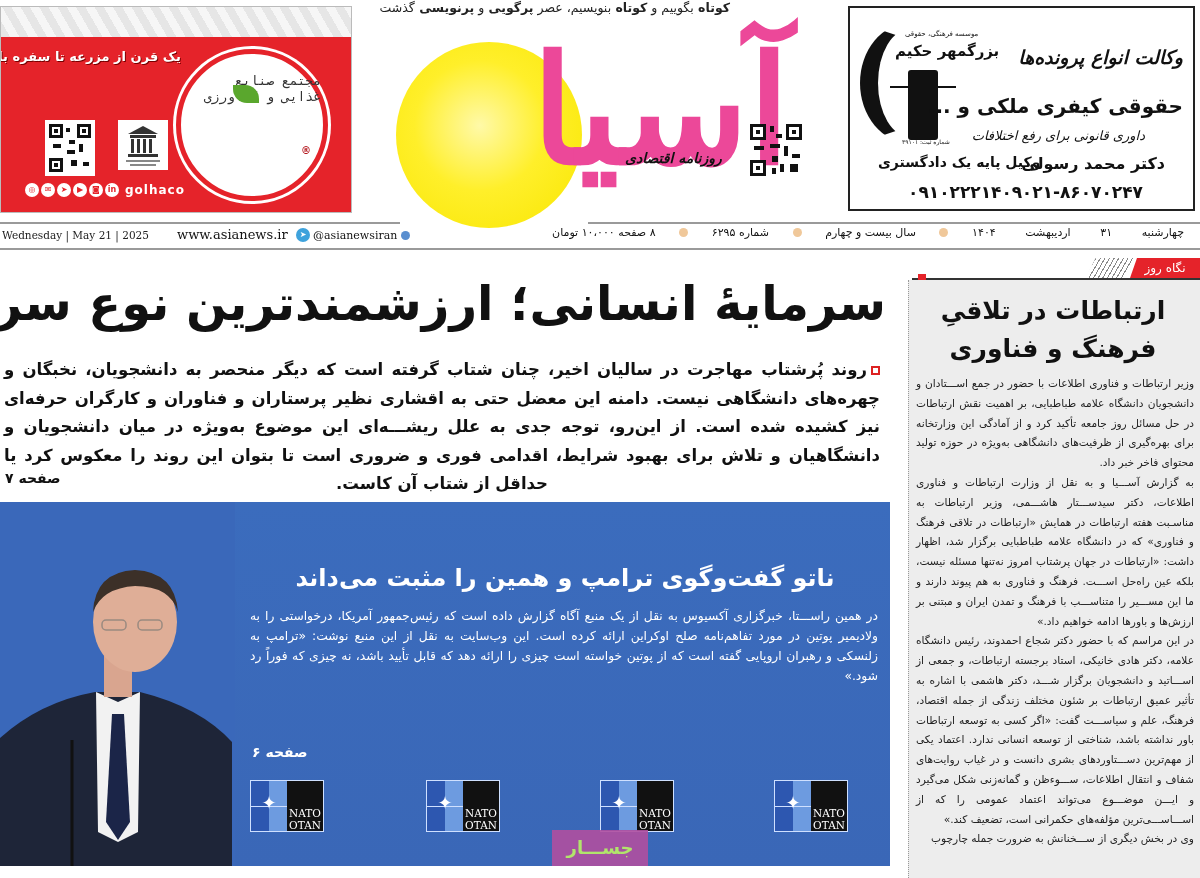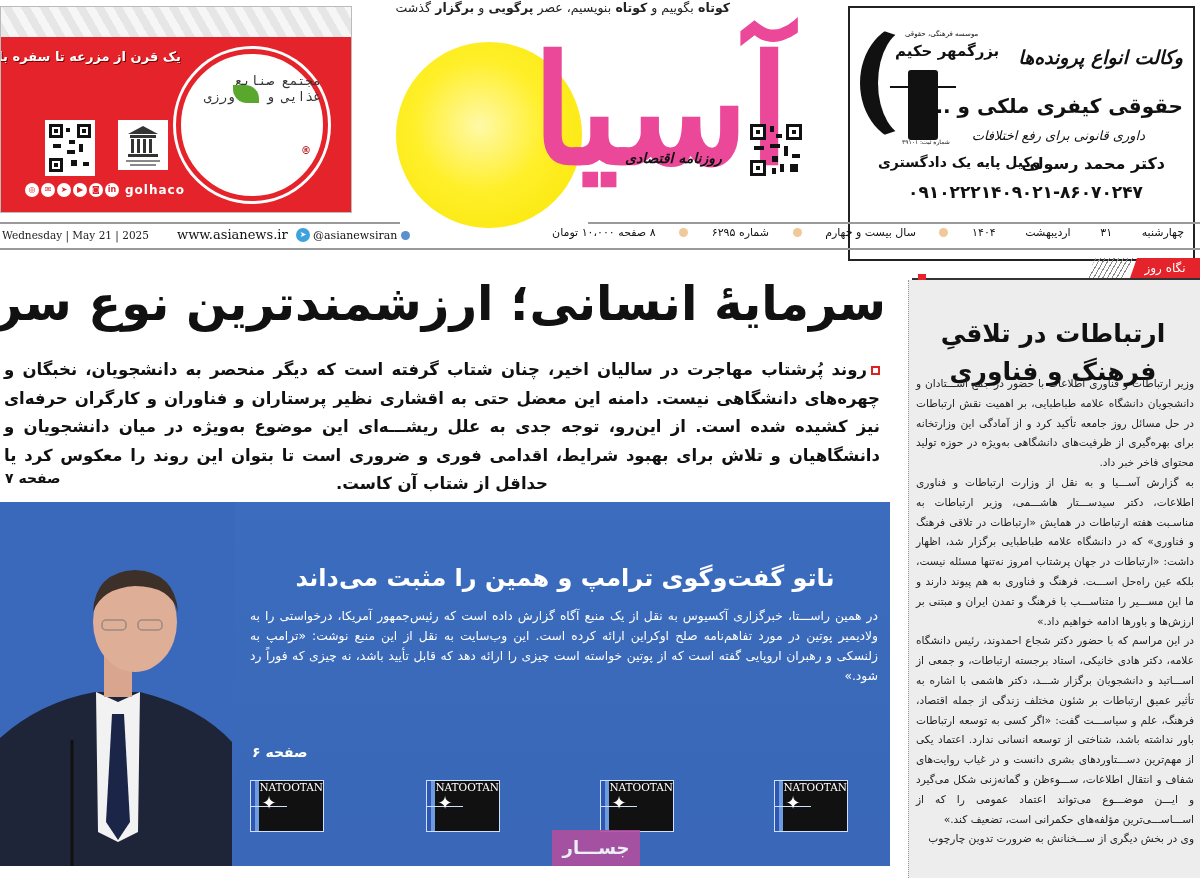--- a/index.html
+++ b/index.html
@@ -16,21 +16,21 @@
   .ad-left .brand { position: absolute; left: 196px; top: 95px; width: 104px; height: 44px; background: #e5232a; border: 3px solid #fff; outline: 2px solid #b3151b; border-radius: 8px; color: #fff; font-weight: bold; font-size: 30px; text-align: center; line-height: 38px; direction: rtl; }
   .ad-left .leaf { position: absolute; left: 232px; top: 78px; width: 26px; height: 18px; background: #5aa72d; border-radius: 0 14px 0 14px; }
   .ad-left .brand-sub { position: absolute; left: 190px; top: 66px; width: 130px; font-size: 13px; color: #333; direction: rtl; font-family: Liberation Mono, monospace; }
   .ad-left .reg { position: absolute; left: 300px; top: 138px; font-size: 10px; color: #b3151b; font-weight: bold; }
   .ad-left .qr { position: absolute; left: 44px; top: 113px; width: 50px; height: 56px; background: #fff; padding: 4px; }
   .ad-left .unesco { position: absolute; left: 117px; top: 113px; width: 50px; height: 50px; background: #fff; }
   .ad-left .social { position: absolute; left: 24px; top: 176px; display: flex; gap: 2px; align-items: center; }
   .ad-left .social span.ico { width: 14px; height: 14px; border-radius: 50%; background: #fff; color: #e5232a; font-size: 8px; text-align: center; line-height: 14px; font-weight: bold; }
   .ad-left .social .handle { color: #fff; font-size: 12px; font-weight: bold; letter-spacing: 1px; margin-left: 4px; font-family: "DejaVu Sans", sans-serif; }
 
-  .ad-right { left: 848px; top: 6px; width: 347px; height: 255px; border: 2px solid #222; background: #fff; }
+  .ad-right { left: 848px; top: 6px; width: 347px; height: 205px; border: 2px solid #222; background: #fff; }
   .ad-right .logo-crescent { position: absolute; left: 10px; top: 15px; width: 100px; height: 120px; border-radius: 50%; border-left: 18px solid #111; border-top: 6px solid transparent; border-bottom: 6px solid transparent; }
   .ad-right .firm-small { position: absolute; left: 55px; top: 22px; font-size: 7px; direction: rtl; }
   .ad-right .firm-name { position: absolute; left: 45px; top: 34px; font-size: 15px; font-weight: bold; direction: rtl; white-space: nowrap; }
   .ad-right .podium { position: absolute; left: 58px; top: 62px; width: 30px; height: 70px; background: #111; border-radius: 3px; }
   .ad-right .scales { position: absolute; left: 40px; top: 78px; width: 66px; height: 2px; background: #111; }
   .ad-right .reg-no { position: absolute; left: 52px; top: 130px; font-size: 6px; direction: rtl; }
   .ad-right .line1 { position: absolute; right: 10px; top: 38px; font-size: 19px; font-weight: bold; font-style: italic; direction: rtl; white-space: nowrap; font-family: "DejaVu Serif", serif; }
   .ad-right .line2 { position: absolute; right: 10px; top: 86px; font-size: 20px; font-weight: bold; direction: rtl; white-space: nowrap; }
   .ad-right .line3 { position: absolute; right: 48px; top: 120px; font-size: 13px; font-style: italic; direction: rtl; white-space: nowrap; font-family: "DejaVu Serif", serif; }
   .ad-right .line4a { position: absolute; right: 28px; top: 146px; font-size: 16px; font-weight: bold; direction: rtl; white-space: nowrap; }
@@ -67,31 +67,31 @@
   .feature { left: 0; top: 502px; width: 890px; height: 364px; background: linear-gradient(180deg,#3b6cbd 0%, #3a67b7 100%); overflow: hidden; }
   .feature .kicker { position: absolute; left: 240px; width: 650px; top: 28px; text-align: center; color: #fff; font-weight: bold; font-size: 16px; direction: rtl; }
   .feature .ftitle { position: absolute; left: 240px; width: 650px; top: 62px; text-align: center; color: #fff; font-weight: bold; font-size: 24px; direction: rtl; white-space: nowrap; }
   .feature .fbody { position: absolute; left: 250px; width: 628px; top: 104px; color: #fff; font-size: 12.3px; line-height: 20px; direction: rtl; text-align: justify; }
   .feature .fpage { position: absolute; left: 252px; top: 242px; color: #fff; font-size: 14px; font-weight: bold; direction: rtl; }
   .feature .photo { position: absolute; left: 0; top: 0; width: 235px; height: 364px; }
   .nato { position: absolute; top: 278px; width: 74px; height: 52px; border: 1px solid #cfe0ff; display: flex; }
   .nato .flag { width: 36px; height: 100%; background: linear-gradient(90deg,#2d57b0 50%,#6d9be0 50%); position: relative; }
   .nato .flag::after { content: ""; position: absolute; left: 0; top: 25px; width: 36px; height: 1px; background: #cfe0ff; }
   .nato .star { position: absolute; left: 10px; top: 14px; width: 16px; height: 16px; color: #fff; font-size: 18px; line-height: 16px; text-align: center; z-index: 2; }
-  .nato .txt { flex: 1; background: #111; color: #fff; font-family: "DejaVu Serif", serif; font-size: 10.5px; text-align: center; display: flex; flex-direction: row; justify-content: flex-end; }
-  .jesar { position: absolute; left: 552px; top: 328px; width: 88px; height: 36px; background: #b04fa0; color: #ffffff; font-weight: bold; font-size: 18px; text-align: center; line-height: 36px; direction: rtl; opacity: 0.9; }
+  .nato .txt { flex: 1; background: #111; color: #fff; font-family: "DejaVu Serif", serif; font-size: 10.5px; text-align: center; display: flex; flex-direction: column; justify-content: flex-end; }
+  .jesar { position: absolute; left: 552px; top: 328px; width: 96px; height: 36px; background: #b04fa0; color: #bef264; font-weight: bold; font-size: 18px; text-align: center; line-height: 36px; direction: rtl; opacity: 0.9; }
 
   
   .col-tag-wrap { left: 908px; top: 254px; width: 292px; height: 26px; }
   .col-tag { position: absolute; right: 0; top: 4px; width: 70px; height: 20px; background: #e5232a; clip-path: polygon(10% 0,100% 0,100% 100%,0 100%); color: #fff; font-size: 12px; line-height: 20px; text-align: center; direction: rtl; }
   .col-hatch { position: absolute; right: 66px; top: 4px; width: 48px; height: 20px; background: repeating-linear-gradient(120deg,#888 0 1px,transparent 1px 4px); clip-path: polygon(20% 0,100% 0,80% 100%,0 100%); }
   .col-rule { position: absolute; left: 4px; top: 24px; width: 288px; height: 2px; background: #333; }
   .col-red { position: absolute; left: 10px; top: 20px; width: 8px; height: 9px; background: #e5232a; }
   .col-box { left: 908px; top: 280px; width: 292px; height: 598px; background: #ededed; border-left: 1px dotted #999; }
-  .col-title { left: 912px; top: 292px; width: 282px; text-align: center; direction: rtl; font-weight: bold; font-size: 25px; line-height: 38px; margin-top: 23px; }
+  .col-title { left: 912px; top: 292px; width: 282px; text-align: center; direction: rtl; font-weight: bold; font-size: 25px; line-height: 38px; }
   .col-body { left: 916px; top: 374px; width: 278px; direction: rtl; text-align: justify; font-size: 10.6px; line-height: 19.8px; color: #222; }
   .col-body p { margin: 0; }
 </style>
 </head>
 <body>
 
 <div class="abs ad-left">
   <div class="spice-top"></div>
   <div class="red-band"></div>
   <div class="slogan">یک قرن از مزرعه تا سفره با گلها</div>
@@ -153,21 +153,21 @@
   <div class="line1">وکالت انواع پرونده‌ها</div>
   <div class="line2">حقوقی کیفری ملکی و ...</div>
   <div class="line3">داوری قانونی برای رفع اختلافات</div>
   <div class="line4a">دکتر محمد رسولی</div>
   <div class="line4b">وکیل پایه یک دادگستری</div>
   <div class="phone1">۰۲۱-۸۶۰۷۰۲۴۷</div>
   <div class="phone2">۰۹۱۰۲۲۲۱۴۰۹</div>
 </div>
 
 <div class="abs motto">
-  <b>کوتاه </b><span>بگوییم و </span><b>کوتاه </b><span>بنویسیم، عصر </span><b>پرگویی </b><span>و </span><b>برگزار </b><span>گذشت</span>
+  <b>کوتاه </b><span>بگوییم و </span><b>کوتاه </b><span>بنویسیم، عصر </span><b>پرگویی </b><span>و </span><b>پرنویسی </b><span>گذشت</span>
 </div>
 <div class="abs sun"></div>
 <div class="abs logo-word">آسیا</div>
 <div class="abs logo-sub">روزنامه اقتصادی</div>
 <div class="abs mast-qr">
   <svg width="52" height="52" viewBox="0 0 52 52">
     <rect x="0" y="0" width="16" height="16" fill="#111"></rect>
       <rect x="3" y="3" width="10" height="10" fill="#fff"></rect>
       <rect x="6" y="6" width="4" height="4" fill="#111"></rect>
     <rect x="36" y="0" width="16" height="16" fill="#111"></rect>
@@ -280,14 +280,14 @@
 </div>
 <div class="abs col-box"></div>
 <div class="abs col-title">
   <div>ارتباطات در تلاقیِ</div>
   <div>فرهنگ و فناوری</div>
 </div>
 <div class="abs col-body">
   <p>وزیر ارتباطات و فناوری اطلاعات با حضور در جمع اســـتادان و دانشجویان دانشگاه علامه طباطبایی، بر اهمیت نقش ارتباطات در حل مسائل روز جامعه تأکید کرد و از آمادگی این وزارتخانه برای بهره‌گیری از ظرفیت‌های دانشگاهی به‌ویژه در حوزه تولید محتوای فاخر خبر داد.</p>
   <p>به گزارش آســـیا و به نقل از وزارت ارتباطات و فناوری اطلاعات، دکتر سیدســـتار هاشـــمی، وزیر ارتباطات به مناسـبت هفته ارتباطات در همایش «ارتباطات در تلاقی فرهنگ و فناوری» که در دانشگاه علامه طباطبایی برگزار شد، اظهار داشت: «ارتباطات در جهان پرشتاب امروز نه‌تنها مسئله نیست، بلکه عین راه‌حل اســـت. فرهنگ و فناوری به هم پیوند دارند و ما این مســـیر را متناســـب با فرهنگ و تمدن ایران و مبتنی بر ارزش‌ها و باورها ادامه خواهیم داد.»</p>
   <p>در این مراسم که با حضور دکتر شجاع احمدوند، رئیس دانشگاه علامه، دکتر هادی خانیکی، استاد برجسته ارتباطات، و جمعی از اســـاتید و دانشجویان برگزار شـــد، دکتر هاشمی با اشاره به تأثیر عمیق ارتباطات بر شئون مختلف زندگی از جمله اقتصاد، فرهنگ، علم و سیاســـت گفت: «اگر کسی به توسعه ارتباطات باور نداشته باشد، شناختی از توسعه انسانی ندارد. اعتماد یکی از مهم‌ترین دســـتاوردهای بشری دانست و در غیاب روایت‌های شفاف و انتقال اطلاعات، ســـوءظن و گمانه‌زنی شکل می‌گیرد و ایـــن موضـــوع می‌تواند اعتماد عمومی را که از اســـاســـی‌ترین مؤلفه‌های حکمرانی است، تضعیف کند.»</p>
-  <p>وی در بخش دیگری از ســـخنانش به ضرورت تدوین چارچوب</p>
+  <p>وی در بخش دیگری از ســـخنانش به ضرورت جمله چارچوب</p>
 </div>
 
 </body></html>

